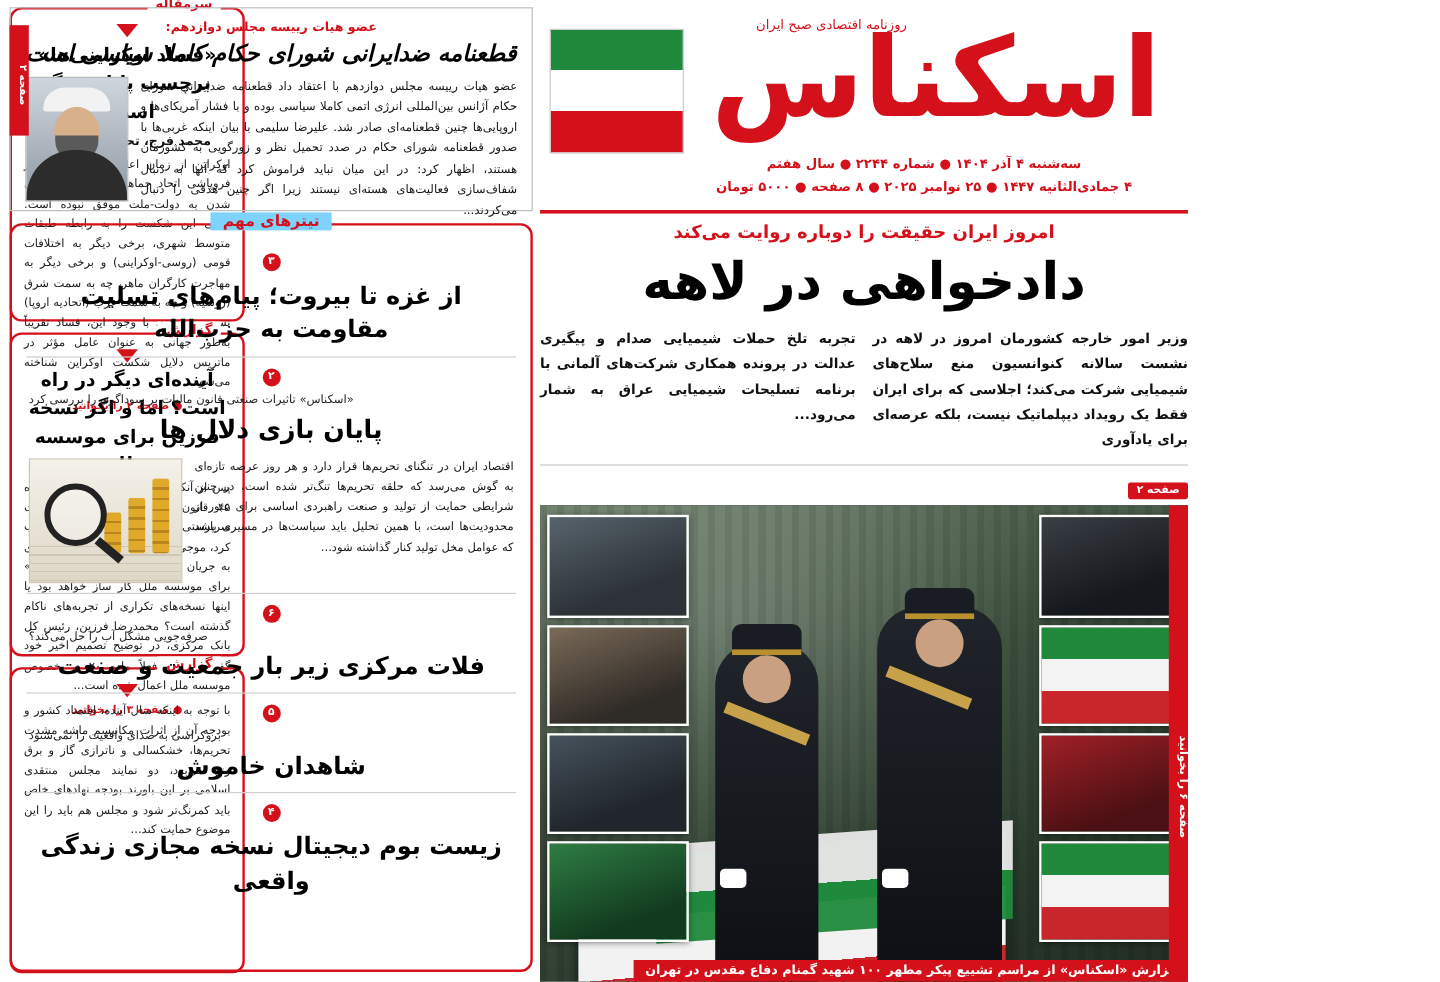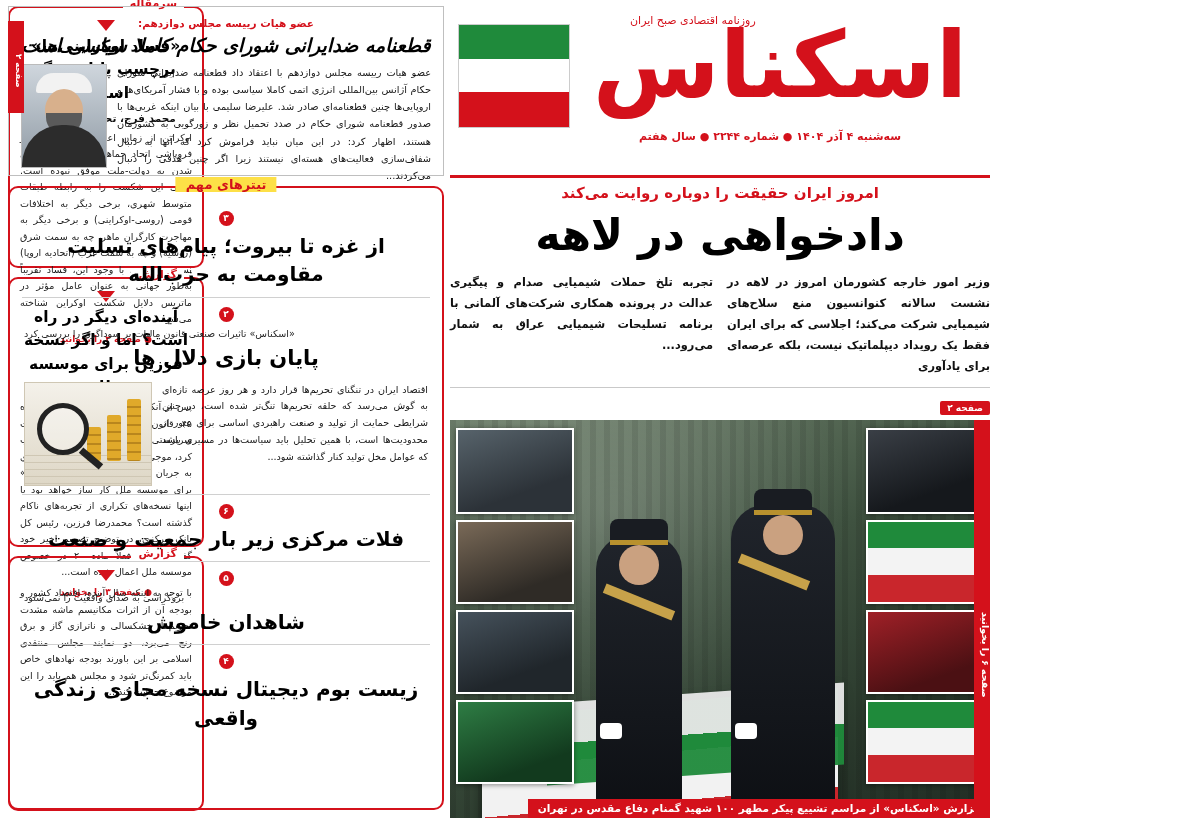--- a/index.html
+++ b/index.html
@@ -218,21 +218,21 @@
     position: absolute; left: -1px; top: 14px; width: 16px; height: 92px;
     background: #d4111b; color: #fff; font-size: 8.5px; font-weight: bold;
     writing-mode: vertical-rl; text-align: center; padding-top: 7px;
   }
 
   .rpanel {
     position: relative; margin-top: 10px; height: 624px; padding: 14px 12px 8px;
   }
   .panel-title {
     position: absolute; top: -11px; right: 50%; transform: translateX(50%);
-    background: #fde047; color: #d4111b; font-size: 13px; font-weight: bold;
+    background: #7dd3fc; color: #d4111b; font-size: 13px; font-weight: bold;
     padding: 0 10px;
     text-align: center;
   }
   .ritem { padding: 9px 2px 8px; border-bottom: 1px solid #d0d0d0; }
   .ritem:last-child { border-bottom: none; }
   .ritem .eyebrow {
     font-size: 9.6px; color: #222; text-align: left; margin-bottom: 5px;
   }
   .ritem h3 {
     font-size: 20px; font-weight: bold; text-align: center; color: #000;
@@ -311,20 +311,21 @@
     </div>
 
   </div>
 
   <div class="masthead">
     <div class="logo">اسکناس</div>
     <div class="logo-sub">روزنامه اقتصادی صبح ایران</div>
     <div class="masthead-flag"></div>
     <div class="masthead-meta">
       <div>سه‌شنبه ۴ آذر ۱۴۰۴ ● شماره ۲۲۴۴ ● سال هفتم</div>
+      <div>۴ جمادی‌الثانیه ۱۴۴۷ ● ۲۵ نوامبر ۲۰۲۵ ● ۸ صفحه ● ۵۰۰۰ تومان</div>
     </div>
   </div>
 
   <div class="centre">
     <div class="kicker">امروز ایران حقیقت را دوباره روایت می‌کند</div>
     <div class="headline">دادخواهی در لاهه</div>
     <div class="lead-cols">
       <p>وزیر امور خارجه کشورمان امروز در لاهه در نشست سالانه کنوانسیون منع سلاح‌های شیمیایی شرکت می‌کند؛ اجلاسی که برای ایران فقط یک رویداد دیپلماتیک نیست، بلکه عرصه‌ای برای یادآوری</p>
       <p>تجربه تلخ حملات شیمیایی صدام و پیگیری عدالت در پرونده همکاری شرکت‌های آلمانی با برنامه تسلیحات شیمیایی عراق به شمار می‌رود...</p>
     </div>
@@ -421,20 +422,21 @@
             <div class="stack s3"></div>
             <div class="stack s2"></div>
             <div class="stack"></div>
             <div class="mag"></div>
           </div>
         </div>
       </div>
 
       <div class="ritem">
         <div class="num-badge">۶</div>
+        <div class="eyebrow">صرفه‌جویی مشکل آب را حل می‌کند؟</div>
         <h3>فلات مرکزی زیر بار جمعیت و صنعت</h3>
       </div>
 
       <div class="ritem">
         <div class="num-badge">۵</div>
         <div class="eyebrow">بروکراسی به صدای واقعیت را نمی‌شنود</div>
         <h3>شاهدان خاموش</h3>
       </div>
 
       <div class="ritem">

